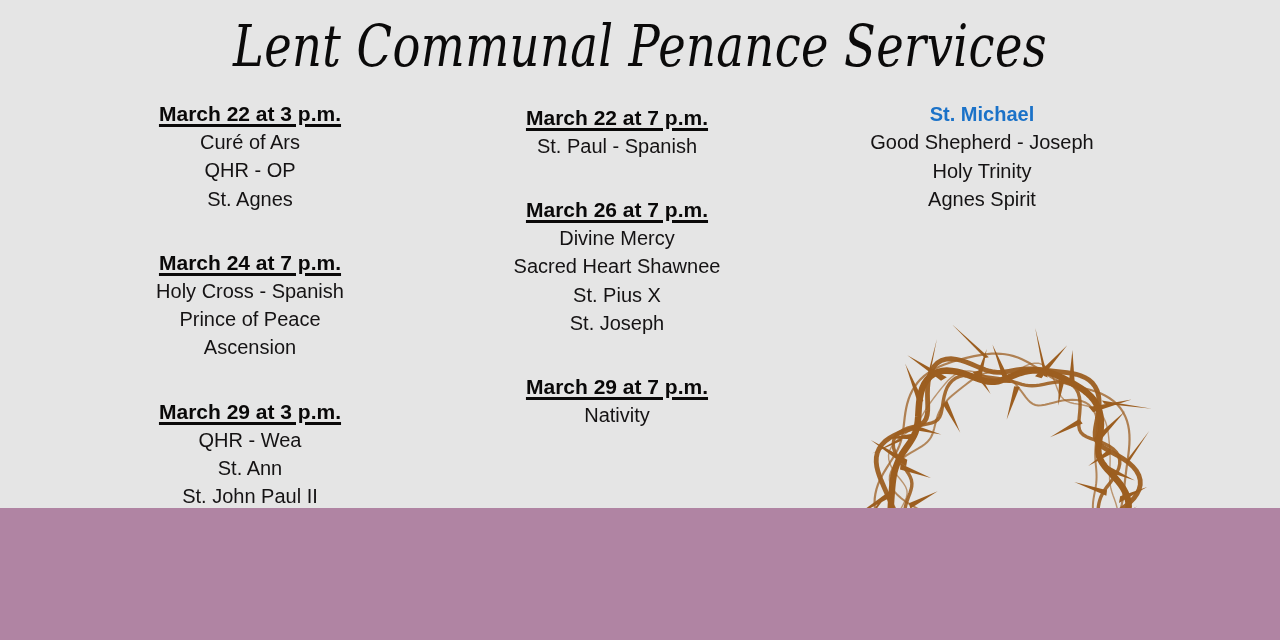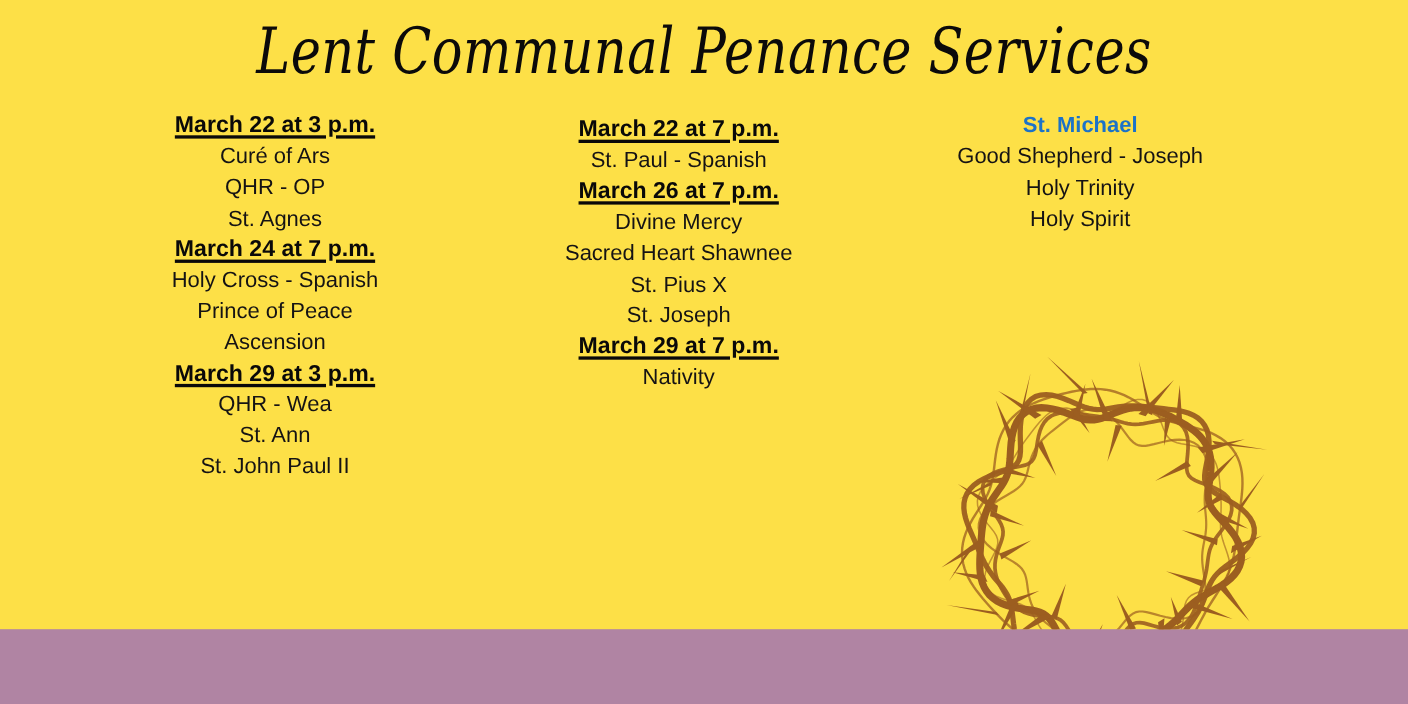--- a/index.html
+++ b/index.html
@@ -10,22 +10,22 @@
     width: 1280px;
     height: 640px;
     overflow: hidden;
     background: #b084a3;
     font-family: "Liberation Sans", sans-serif;
     -webkit-font-smoothing: antialiased;
   }
   #poster {
     position: relative;
     width: 1280px;
-    height: 572px;
-    background: #fde047;
+    height: 508px;
+    background: #e5e5e5;
     overflow: hidden;
   }
 
   
   #title {
     position: absolute;
     top: 16px;
     left: 0;
     width: 1280px;
     text-align: center;
@@ -45,21 +45,21 @@
   .column {
     position: absolute;
     text-align: center;
     color: #121011;
   }
   #col-1 { left: 80px;  top: 100px; width: 340px; }
   #col-2 { left: 447px; top: 104px; width: 340px; text-align: center; }
   #col-3 { left: 797px; top: 100px; width: 370px; }
 
   .block { margin: 0 0 0 0; }
-  .block + .block { }
+  .block + .block { margin-top: 36px; }
 
   .block-heading {
     font-family: "Liberation Sans", sans-serif;
     font-weight: 700;
     font-size: 21px;
     line-height: 1.32;
     color: #0a0909;
     text-decoration: underline;
     text-underline-offset: 3px;
     text-decoration-thickness: 2.5px;
@@ -130,21 +130,21 @@
       <div class="block">
         <div class="block-heading">March 29 at 7 p.m.</div>
         <div class="block-item">Nativity</div>
       </div>
     </div>
   <div class="column" id="col-3">
       <div class="block">
         <div class="block-item highlight">St. Michael</div>
         <div class="block-item">Good Shepherd - Joseph</div>
         <div class="block-item">Holy Trinity</div>
-        <div class="block-item">Holy Spirit</div>
+        <div class="block-item">Agnes Spirit</div>
       </div>
     </div>
 
   <div id="crown-wrap">
     <svg viewBox="0 0 320 320" xmlns="http://www.w3.org/2000/svg" aria-hidden="true">
       <g id="thorn-ring" fill="none" stroke="#9c5e20" stroke-linecap="round">
           <path d="M 272.00 160.00 L 275.20 164.02 L 278.10 168.26 L 280.51 172.67 L 282.32 177.19 L 283.40 181.76 L 283.69 186.29 L 283.16 190.71 L 281.82 194.93 L 279.75 198.91 L 277.02 202.59 L 273.75 205.96 L 270.08 209.01 L 266.15 211.77 L 262.10 214.29 L 258.05 216.61 L 254.10 218.80 L 250.33 220.93 L 246.80 223.06 L 243.52 225.25 L 240.48 227.53 L 237.65 229.92 L 234.98 232.41 L 232.43 235.00 L 229.92 237.65 L 227.39 240.32 L 224.81 242.95 L 222.13 245.52 L 219.34 247.97 L 216.42 250.29 L 213.38 252.46 L 210.24 254.49 L 207.02 256.40 L 203.74 258.23 L 200.42 260.04 L 197.07 261.86 L 193.71 263.75 L 190.32 265.75 L 186.90 267.87 L 183.41 270.12 L 179.83 272.46 L 176.14 274.85 L 172.32 277.20 L 168.35 279.42 L 164.24 281.39 L 160.00 283.00 L 155.67 284.12 L 151.28 284.66 L 146.91 284.52 L 142.62 283.66 L 138.48 282.06 L 134.55 279.75 L 130.88 276.78 L 127.53 273.25 L 124.49 269.29 L 121.77 265.04 L 119.32 260.68 L 117.10 256.35 L 115.02 252.22 L 112.99 248.41 L 110.91 245.03 L 108.67 242.14 L 106.19 239.77 L 103.40 237.90 L 100.24 236.49 L 96.70 235.44 L 92.78 234.66 L 88.53 234.01 L 84.02 233.37 L 79.36 232.61 L 74.65 231.62 L 70.01 230.30 L 65.58 228.60 L 61.46 226.46 L 57.75 223.89 L 54.53 220.89 L 51.83 217.51 L 49.67 213.81 L 48.04 209.85 L 46.89 205.70 L 46.17 201.43 L 45.79 197.11 L 45.68 192.78 L 45.75 188.49 L 45.94 184.24 L 46.20 180.07 L 46.49 175.95 L 46.80 171.90 L 47.14 167.89 L 47.52 163.93 L 48.00 160.00 L 48.61 156.11 L 49.41 152.27 L 50.43 148.48 L 51.69 144.78 L 53.20 141.17 L 54.95 137.67 L 56.90 134.30 L 59.00 131.04 L 61.18 127.89 L 63.34 124.82 L 65.42 121.79 L 67.33 118.74 L 69.00 115.62 L 70.39 112.35 L 71.48 108.89 L 72.28 105.19 L 72.83 101.20 L 73.20 96.94 L 73.47 92.40 L 73.76 87.63 L 74.18 82.72 L 74.84 77.77 L 75.87 72.88 L 77.34 68.19 L 79.32 63.85 L 81.85 59.97 L 84.94 56.68 L 88.55 54.07 L 92.63 52.18 L 97.09 51.04 L 101.85 50.63 L 106.78 50.89 L 111.79 51.72 L 116.76 52.99 L 121.62 54.55 L 126.29 56.25 L 130.73 57.92 L 134.93 59.43 L 138.88 60.64 L 142.63 61.47 L 146.20 61.84 L 149.67 61.75 L 153.09 61.20 L 156.52 60.26 L 160.00 59.00 L 163.58 57.53 L 167.27 55.97 L 171.10 54.43 L 175.03 53.03 L 179.07 51.86 L 183.17 51.01 L 187.30 50.52 L 191.42 50.43 L 195.51 50.71 L 199.54 51.37 L 203.49 52.35 L 207.37 53.60 L 211.18 55.07 L 214.92 56.71 L 218.62 58.47 L 222.28 60.33 L 225.92 62.27 L 229.53 64.30 L 233.10 66.44 L 236.59 68.72 L 239.97 71.18 L 243.18 73.87 L 246.15 76.81 L 248.82 80.03 L 251.12 83.54 L 253.00 87.34 L 254.42 91.40 L 255.37 95.67 L 255.86 100.10 L 255.94 104.61 L 255.68 109.12 L 255.18 113.58 L 254.55 117.90 L 253.94 122.05 L 253.48 125.98 L 253.29 129.69 L 253.50 133.19 L 254.19 136.52 L 255.42 139.72 L 257.20 142.86 L 259.50 146.02 L 262.26 149.25 L 265.36 152.63 L 268.66 156.21 L 272.00 160.00 Z" stroke="#9c5e20" stroke-width="6.5" stroke-opacity="1" fill="none"></path>
           <path d="M 295.18 160.00 L 295.26 164.72 L 294.16 169.38 L 292.00 173.87 L 288.95 178.12 L 285.24 182.08 L 281.12 185.74 L 276.82 189.13 L 272.58 192.28 L 268.59 195.28 L 264.99 198.21 L 261.85 201.15 L 259.20 204.17 L 257.00 207.31 L 255.19 210.61 L 253.65 214.07 L 252.28 217.66 L 250.94 221.34 L 249.56 225.07 L 248.03 228.78 L 246.33 232.44 L 244.42 236.01 L 242.32 239.49 L 240.05 242.89 L 237.66 246.25 L 235.18 249.60 L 232.65 252.99 L 230.08 256.46 L 227.47 260.02 L 224.79 263.68 L 222.00 267.38 L 219.05 271.05 L 215.88 274.57 L 212.45 277.80 L 208.72 280.58 L 204.68 282.75 L 200.34 284.17 L 195.77 284.73 L 191.01 284.38 L 186.17 283.13 L 181.34 281.04 L 176.62 278.25 L 172.08 274.97 L 167.79 271.43 L 163.77 267.92 L 160.00 264.69 L 156.44 262.01 L 153.00 260.09 L 149.59 259.08 L 146.08 259.04 L 142.37 259.97 L 138.37 261.75 L 134.01 264.22 L 129.28 267.14 L 124.19 270.21 L 118.82 273.15 L 113.27 275.65 L 107.70 277.47 L 102.26 278.39 L 97.11 278.28 L 92.41 277.07 L 88.28 274.78 L 84.79 271.50 L 81.98 267.38 L 79.83 262.62 L 78.25 257.42 L 77.15 252.02 L 76.37 246.60 L 75.75 241.36 L 75.15 236.40 L 74.41 231.81 L 73.44 227.63 L 72.15 223.82 L 70.53 220.35 L 68.58 217.13 L 66.35 214.07 L 63.93 211.08 L 61.40 208.09 L 58.87 205.02 L 56.42 201.85 L 54.11 198.54 L 51.96 195.10 L 50.00 191.54 L 48.19 187.88 L 46.48 184.13 L 44.82 180.31 L 43.15 176.42 L 41.43 172.46 L 39.64 168.42 L 37.82 164.27 L 36.00 160.00 L 34.30 155.61 L 32.84 151.11 L 31.76 146.52 L 31.22 141.90 L 31.36 137.32 L 32.30 132.86 L 34.10 128.61 L 36.78 124.67 L 40.28 121.10 L 44.51 117.96 L 49.28 115.27 L 54.39 112.98 L 59.60 111.03 L 64.66 109.31 L 69.34 107.66 L 73.44 105.91 L 76.82 103.89 L 79.40 101.44 L 81.19 98.42 L 82.24 94.75 L 82.69 90.39 L 82.73 85.38 L 82.58 79.83 L 82.46 73.88 L 82.60 67.76 L 83.20 61.71 L 84.42 55.97 L 86.34 50.80 L 89.01 46.40 L 92.41 42.93 L 96.46 40.50 L 101.04 39.12 L 106.01 38.75 L 111.22 39.26 L 116.50 40.49 L 121.74 42.24 L 126.81 44.27 L 131.67 46.36 L 136.26 48.32 L 140.60 49.97 L 144.71 51.22 L 148.65 52.01 L 152.47 52.34 L 156.24 52.26 L 160.00 51.86 L 163.80 51.26 L 167.65 50.57 L 171.57 49.91 L 175.55 49.37 L 179.57 49.02 L 183.62 48.89 L 187.68 48.97 L 191.76 49.23 L 195.86 49.62 L 200.00 50.09 L 204.20 50.59 L 208.49 51.08 L 212.89 51.56 L 217.40 52.05 L 222.00 52.62 L 226.65 53.34 L 231.28 54.32 L 235.79 55.68 L 240.06 57.52 L 243.96 59.94 L 247.36 62.98 L 250.14 66.66 L 252.21 70.95 L 253.55 75.77 L 254.15 81.00 L 254.10 86.48 L 253.52 92.05 L 252.61 97.54 L 251.57 102.78 L 250.66 107.66 L 250.13 112.08 L 250.18 116.02 L 251.01 119.48 L 252.73 122.53 L 255.39 125.28 L 258.94 127.85 L 263.25 130.39 L 268.15 133.04 L 273.35 135.91 L 278.58 139.09 L 283.52 142.64 L 287.88 146.56 L 291.40 150.81 L 293.87 155.33 L 295.18 160.00 Z" stroke="#9c5e20" stroke-width="4.8" stroke-opacity="0.95" fill="none"></path>
           <path d="M 267.12 160.00 L 264.39 163.65 L 261.76 167.12 L 259.42 170.45 L 257.46 173.70 L 255.91 176.91 L 254.77 180.14 L 253.95 183.42 L 253.37 186.77 L 252.91 190.19 L 252.47 193.66 L 251.96 197.16 L 251.33 200.66 L 250.56 204.17 L 249.64 207.66 L 248.62 211.16 L 247.51 214.68 L 246.36 218.25 L 245.19 221.89 L 243.97 225.61 L 242.69 229.39 L 241.27 233.18 L 239.65 236.91 L 237.71 240.48 L 235.40 243.74 L 232.64 246.57 L 229.40 248.83 L 225.70 250.43 L 221.59 251.31 L 217.17 251.49 L 212.55 251.03 L 207.90 250.08 L 203.34 248.85 L 198.99 247.58 L 194.97 246.54 L 191.30 245.99 L 187.99 246.14 L 184.99 247.14 L 182.21 249.07 L 179.53 251.88 L 176.83 255.45 L 173.99 259.56 L 170.92 263.90 L 167.56 268.15 L 163.91 271.95 L 160.00 275.00 L 155.91 277.04 L 151.76 277.88 L 147.65 277.47 L 143.72 275.83 L 140.06 273.11 L 136.72 269.53 L 133.73 265.37 L 131.06 260.93 L 128.63 256.53 L 126.35 252.44 L 124.10 248.86 L 121.74 245.94 L 119.17 243.72 L 116.31 242.17 L 113.13 241.19 L 109.62 240.63 L 105.83 240.30 L 101.85 240.03 L 97.78 239.64 L 93.72 238.99 L 89.78 237.99 L 86.04 236.59 L 82.57 234.77 L 79.39 232.59 L 76.49 230.08 L 73.85 227.31 L 71.44 224.35 L 69.21 221.24 L 67.15 218.02 L 65.24 214.71 L 63.52 211.30 L 62.01 207.79 L 60.80 204.17 L 59.95 200.42 L 59.51 196.57 L 59.54 192.64 L 60.02 188.67 L 60.91 184.71 L 62.11 180.81 L 63.48 177.02 L 64.84 173.37 L 65.98 169.88 L 66.72 166.52 L 66.90 163.25 L 66.38 160.00 L 65.15 156.69 L 63.23 153.23 L 60.75 149.57 L 57.92 145.65 L 54.99 141.48 L 52.27 137.10 L 50.05 132.59 L 48.62 128.06 L 48.19 123.67 L 48.90 119.56 L 50.78 115.87 L 53.79 112.71 L 57.77 110.14 L 62.48 108.15 L 67.64 106.67 L 72.93 105.60 L 78.07 104.74 L 82.78 103.90 L 86.88 102.87 L 90.23 101.46 L 92.82 99.51 L 94.70 96.94 L 95.99 93.71 L 96.87 89.89 L 97.56 85.59 L 98.26 80.98 L 99.17 76.28 L 100.45 71.71 L 102.18 67.48 L 104.44 63.76 L 107.20 60.69 L 110.41 58.33 L 114.00 56.67 L 117.85 55.68 L 121.87 55.23 L 125.96 55.22 L 130.04 55.51 L 134.06 55.96 L 138.00 56.48 L 141.84 57.01 L 145.60 57.52 L 149.28 58.01 L 152.90 58.52 L 156.48 59.08 L 160.00 59.74 L 163.47 60.53 L 166.89 61.43 L 170.26 62.42 L 173.57 63.42 L 176.86 64.36 L 180.17 65.12 L 183.53 65.62 L 187.01 65.80 L 190.67 65.62 L 194.54 65.10 L 198.65 64.34 L 202.99 63.45 L 207.50 62.61 L 212.09 62.03 L 216.64 61.90 L 220.98 62.42 L 224.94 63.72 L 228.38 65.89 L 231.15 68.93 L 233.19 72.78 L 234.47 77.30 L 235.05 82.29 L 235.05 87.52 L 234.69 92.75 L 234.18 97.75 L 233.81 102.33 L 233.84 106.35 L 234.49 109.76 L 235.92 112.56 L 238.24 114.83 L 241.43 116.70 L 245.39 118.35 L 249.93 119.96 L 254.79 121.70 L 259.67 123.72 L 264.26 126.12 L 268.26 128.96 L 271.44 132.21 L 273.62 135.85 L 274.72 139.77 L 274.75 143.87 L 273.82 148.04 L 272.08 152.16 L 269.77 156.17 L 267.12 160.00 Z" stroke="#9c5e20" stroke-width="3.4" stroke-opacity="0.9" fill="none"></path>
           <path d="M 280.06 160.00 L 279.60 164.18 L 279.15 168.33 L 278.68 172.47 L 278.14 176.60 L 277.50 180.72 L 276.72 184.81 L 275.78 188.87 L 274.65 192.88 L 273.32 196.82 L 271.80 200.69 L 270.08 204.48 L 268.20 208.17 L 266.18 211.79 L 264.05 215.33 L 261.86 218.81 L 259.64 222.26 L 257.41 225.71 L 255.22 229.18 L 253.06 232.71 L 250.96 236.32 L 248.90 240.04 L 246.86 243.88 L 244.82 247.83 L 242.73 251.88 L 240.57 256.01 L 238.27 260.18 L 235.79 264.32 L 233.10 268.38 L 230.16 272.28 L 226.94 275.95 L 223.43 279.30 L 219.64 282.27 L 215.56 284.80 L 211.24 286.83 L 206.70 288.32 L 202.00 289.27 L 197.18 289.67 L 192.30 289.55 L 187.41 288.95 L 182.56 287.94 L 177.79 286.58 L 173.13 284.97 L 168.61 283.17 L 164.24 281.30 L 160.00 279.41 L 155.89 277.60 L 151.89 275.92 L 147.97 274.42 L 144.10 273.11 L 140.25 272.02 L 136.38 271.12 L 132.47 270.40 L 128.51 269.81 L 124.49 269.30 L 120.39 268.82 L 116.24 268.30 L 112.05 267.69 L 107.85 266.93 L 103.65 265.98 L 99.49 264.80 L 95.40 263.38 L 91.41 261.70 L 87.52 259.76 L 83.77 257.57 L 80.15 255.17 L 76.65 252.57 L 73.28 249.80 L 70.01 246.90 L 66.83 243.89 L 63.71 240.79 L 60.64 237.63 L 57.59 234.40 L 54.57 231.11 L 51.57 227.76 L 48.60 224.32 L 45.68 220.78 L 42.86 217.13 L 40.17 213.35 L 37.66 209.43 L 35.39 205.35 L 33.42 201.13 L 31.81 196.76 L 30.60 192.26 L 29.84 187.67 L 29.55 183.00 L 29.74 178.31 L 30.40 173.62 L 31.51 168.98 L 33.03 164.43 L 34.89 160.00 L 37.03 155.71 L 39.37 151.56 L 41.81 147.58 L 44.26 143.73 L 46.66 140.02 L 48.92 136.39 L 50.99 132.82 L 52.81 129.26 L 54.37 125.68 L 55.66 122.02 L 56.70 118.26 L 57.52 114.37 L 58.16 110.33 L 58.69 106.13 L 59.19 101.80 L 59.71 97.33 L 60.35 92.79 L 61.17 88.20 L 62.24 83.62 L 63.59 79.10 L 65.28 74.71 L 67.32 70.50 L 69.71 66.50 L 72.46 62.77 L 75.53 59.33 L 78.90 56.20 L 82.53 53.38 L 86.38 50.85 L 90.39 48.61 L 94.54 46.61 L 98.77 44.84 L 103.06 43.26 L 107.38 41.82 L 111.72 40.51 L 116.07 39.29 L 120.41 38.16 L 124.76 37.11 L 129.12 36.16 L 133.50 35.31 L 137.89 34.60 L 142.30 34.05 L 146.73 33.71 L 151.16 33.61 L 155.59 33.78 L 160.00 34.25 L 164.36 35.04 L 168.66 36.14 L 172.87 37.54 L 176.97 39.24 L 180.95 41.18 L 184.80 43.32 L 188.52 45.60 L 192.12 47.97 L 195.63 50.35 L 199.06 52.69 L 202.45 54.92 L 205.85 57.01 L 209.30 58.91 L 212.84 60.62 L 216.50 62.13 L 220.33 63.46 L 224.32 64.64 L 228.50 65.71 L 232.86 66.75 L 237.36 67.80 L 241.98 68.95 L 246.66 70.26 L 251.34 71.79 L 255.94 73.61 L 260.39 75.76 L 264.62 78.26 L 268.54 81.14 L 272.10 84.39 L 275.24 87.99 L 277.93 91.91 L 280.14 96.12 L 281.88 100.56 L 283.14 105.17 L 283.98 109.91 L 284.42 114.71 L 284.53 119.54 L 284.36 124.34 L 283.99 129.08 L 283.48 133.75 L 282.89 138.33 L 282.27 142.82 L 281.65 147.21 L 281.07 151.53 L 280.54 155.79 L 280.06 160.00 Z" stroke="#9c5e20" stroke-width="2.2" stroke-opacity="0.75" fill="none"></path>

